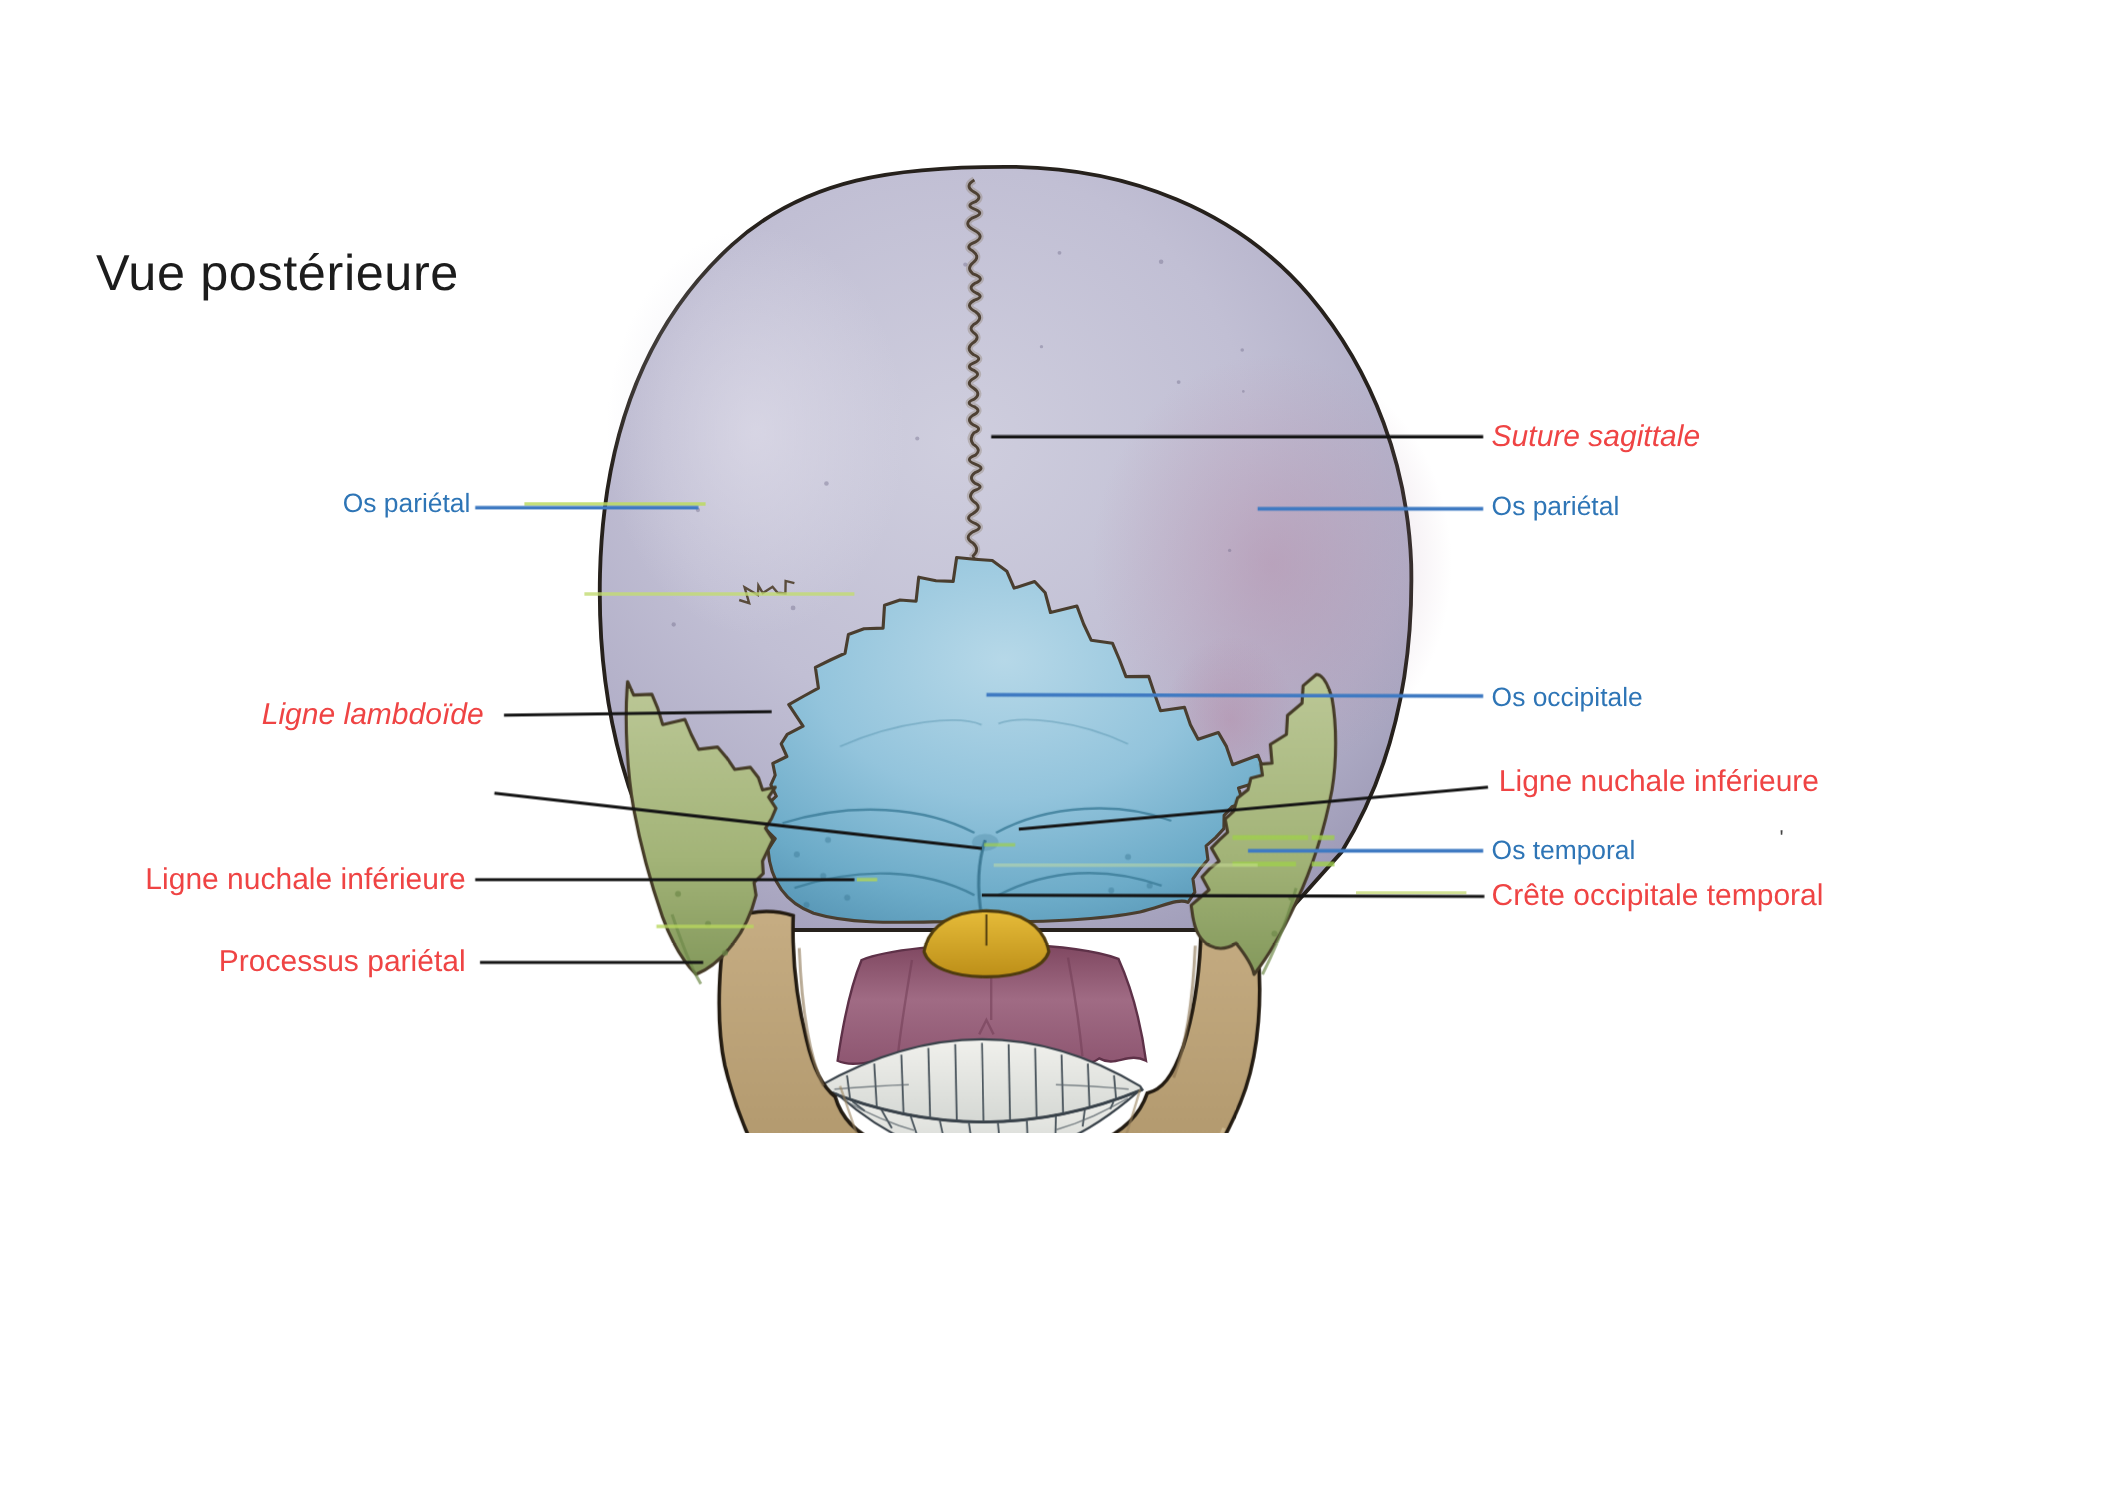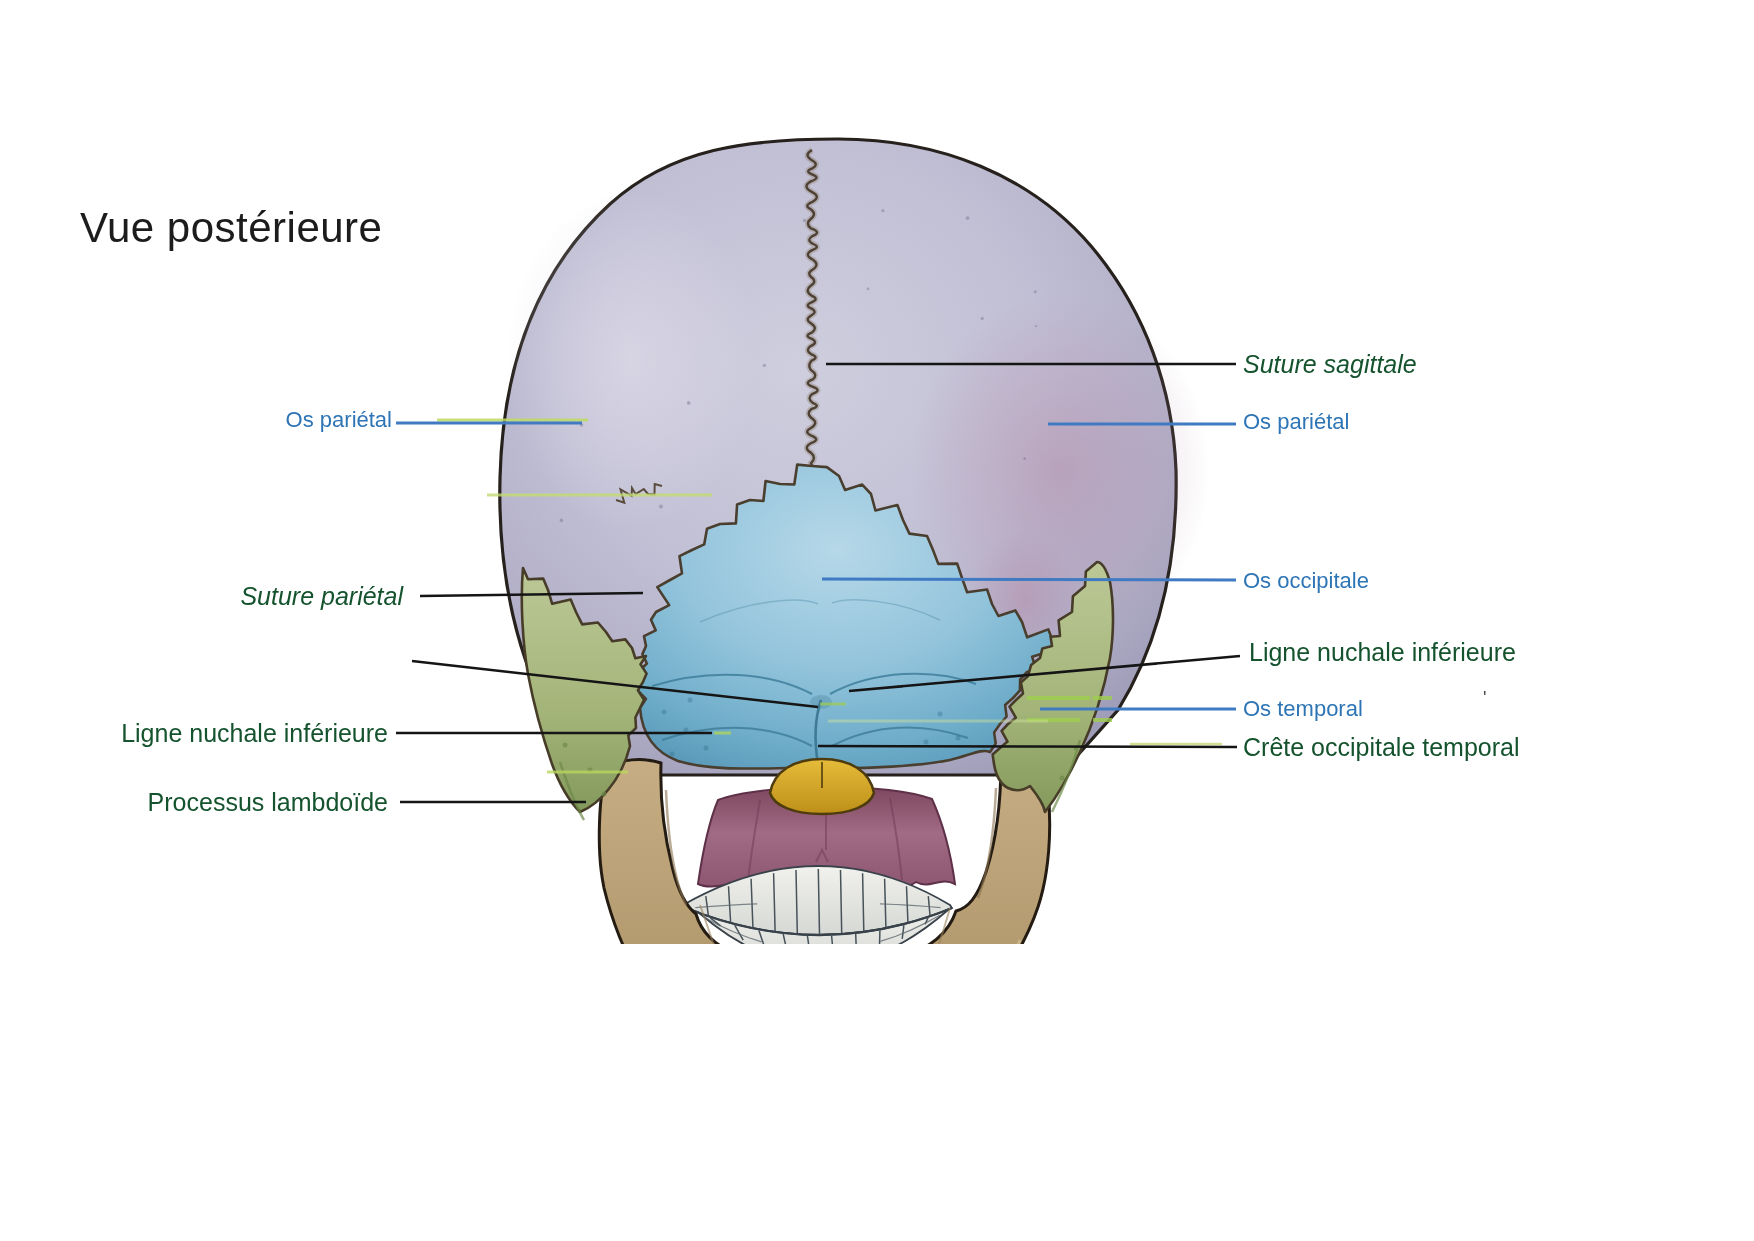--- a/index.html
+++ b/index.html
@@ -1,21 +1,21 @@
 <!DOCTYPE html>
 <html><head>
 <meta charset="utf-8">
 <style>
   html,body{margin:0;padding:0;background:#fff;}
   #page{position:relative;width:1754px;height:944px;background:#ffffff;overflow:hidden;
         font-family:"Liberation Sans",sans-serif;}
   #skull-svg{position:absolute;left:0;top:0;}
   .title{position:absolute;left:80px;top:228px;transform:translateY(-50%);
          font-size:42px;color:#1c1c1c;letter-spacing:.5px;white-space:nowrap;}
-  .lbl{position:absolute;transform:translateY(-50%);font-size:25px;color:#14532d;white-space:nowrap;}
+  .lbl{position:absolute;transform:translateY(-50%);font-size:25px;color:#ef4444;white-space:nowrap;}
   .lbl.italic{font-style:italic;}
   .lbl.blue{font-size:22px;color:#2e75b6;}
   .lbl.right-col{text-align:left;}
   .lbl.left-col{text-align:right;}
   .stray{position:absolute;left:1483px;top:688px;font-size:18px;color:#444;}
 </style>
 </head>
 <body>
 
 <div id="page">
@@ -234,23 +234,23 @@
       <line x1="822" y1="579" x2="1236" y2="580" stroke="#3f7ac2" stroke-width="3"></line>
       <line x1="849" y1="691" x2="1240" y2="656" stroke="#151515" stroke-width="2.6"></line>
       <line x1="1040" y1="709" x2="1236" y2="709" stroke="#3f7ac2" stroke-width="3"></line>
       <line x1="818" y1="746" x2="1237" y2="747" stroke="#151515" stroke-width="2.6"></line>
     </g>
   </svg>
 
   <div class="title">Vue postérieure</div>
 
   <div class="lbl blue left-col" style="right:1362px;top:420px;">Os pariétal</div>
-  <div class="lbl italic left-col" style="right:1351px;top:596px;">Suture pariétal</div>
+  <div class="lbl italic left-col" style="right:1351px;top:596px;">Ligne lambdoïde</div>
   <div class="lbl left-col" style="right:1366px;top:733px;text-align:center;">Ligne nuchale inférieure</div>
-  <div class="lbl left-col" style="right:1366px;top:802px;">Processus lambdoïde</div>
+  <div class="lbl left-col" style="right:1366px;top:802px;">Processus pariétal</div>
 
   <div class="lbl italic right-col" style="left:1243px;top:364px;">Suture sagittale</div>
   <div class="lbl blue right-col" style="left:1243px;top:422px;">Os pariétal</div>
   <div class="lbl blue right-col" style="left:1243px;top:581px;">Os occipitale</div>
   <div class="lbl right-col" style="left:1249px;top:652px;">Ligne nuchale inférieure</div>
   <div class="lbl blue right-col" style="left:1243px;top:709px;">Os temporal</div>
   <div class="lbl right-col" style="left:1243px;top:747px;">Crête occipitale temporal</div>
 
   <span class="stray">'</span>
 </div>

